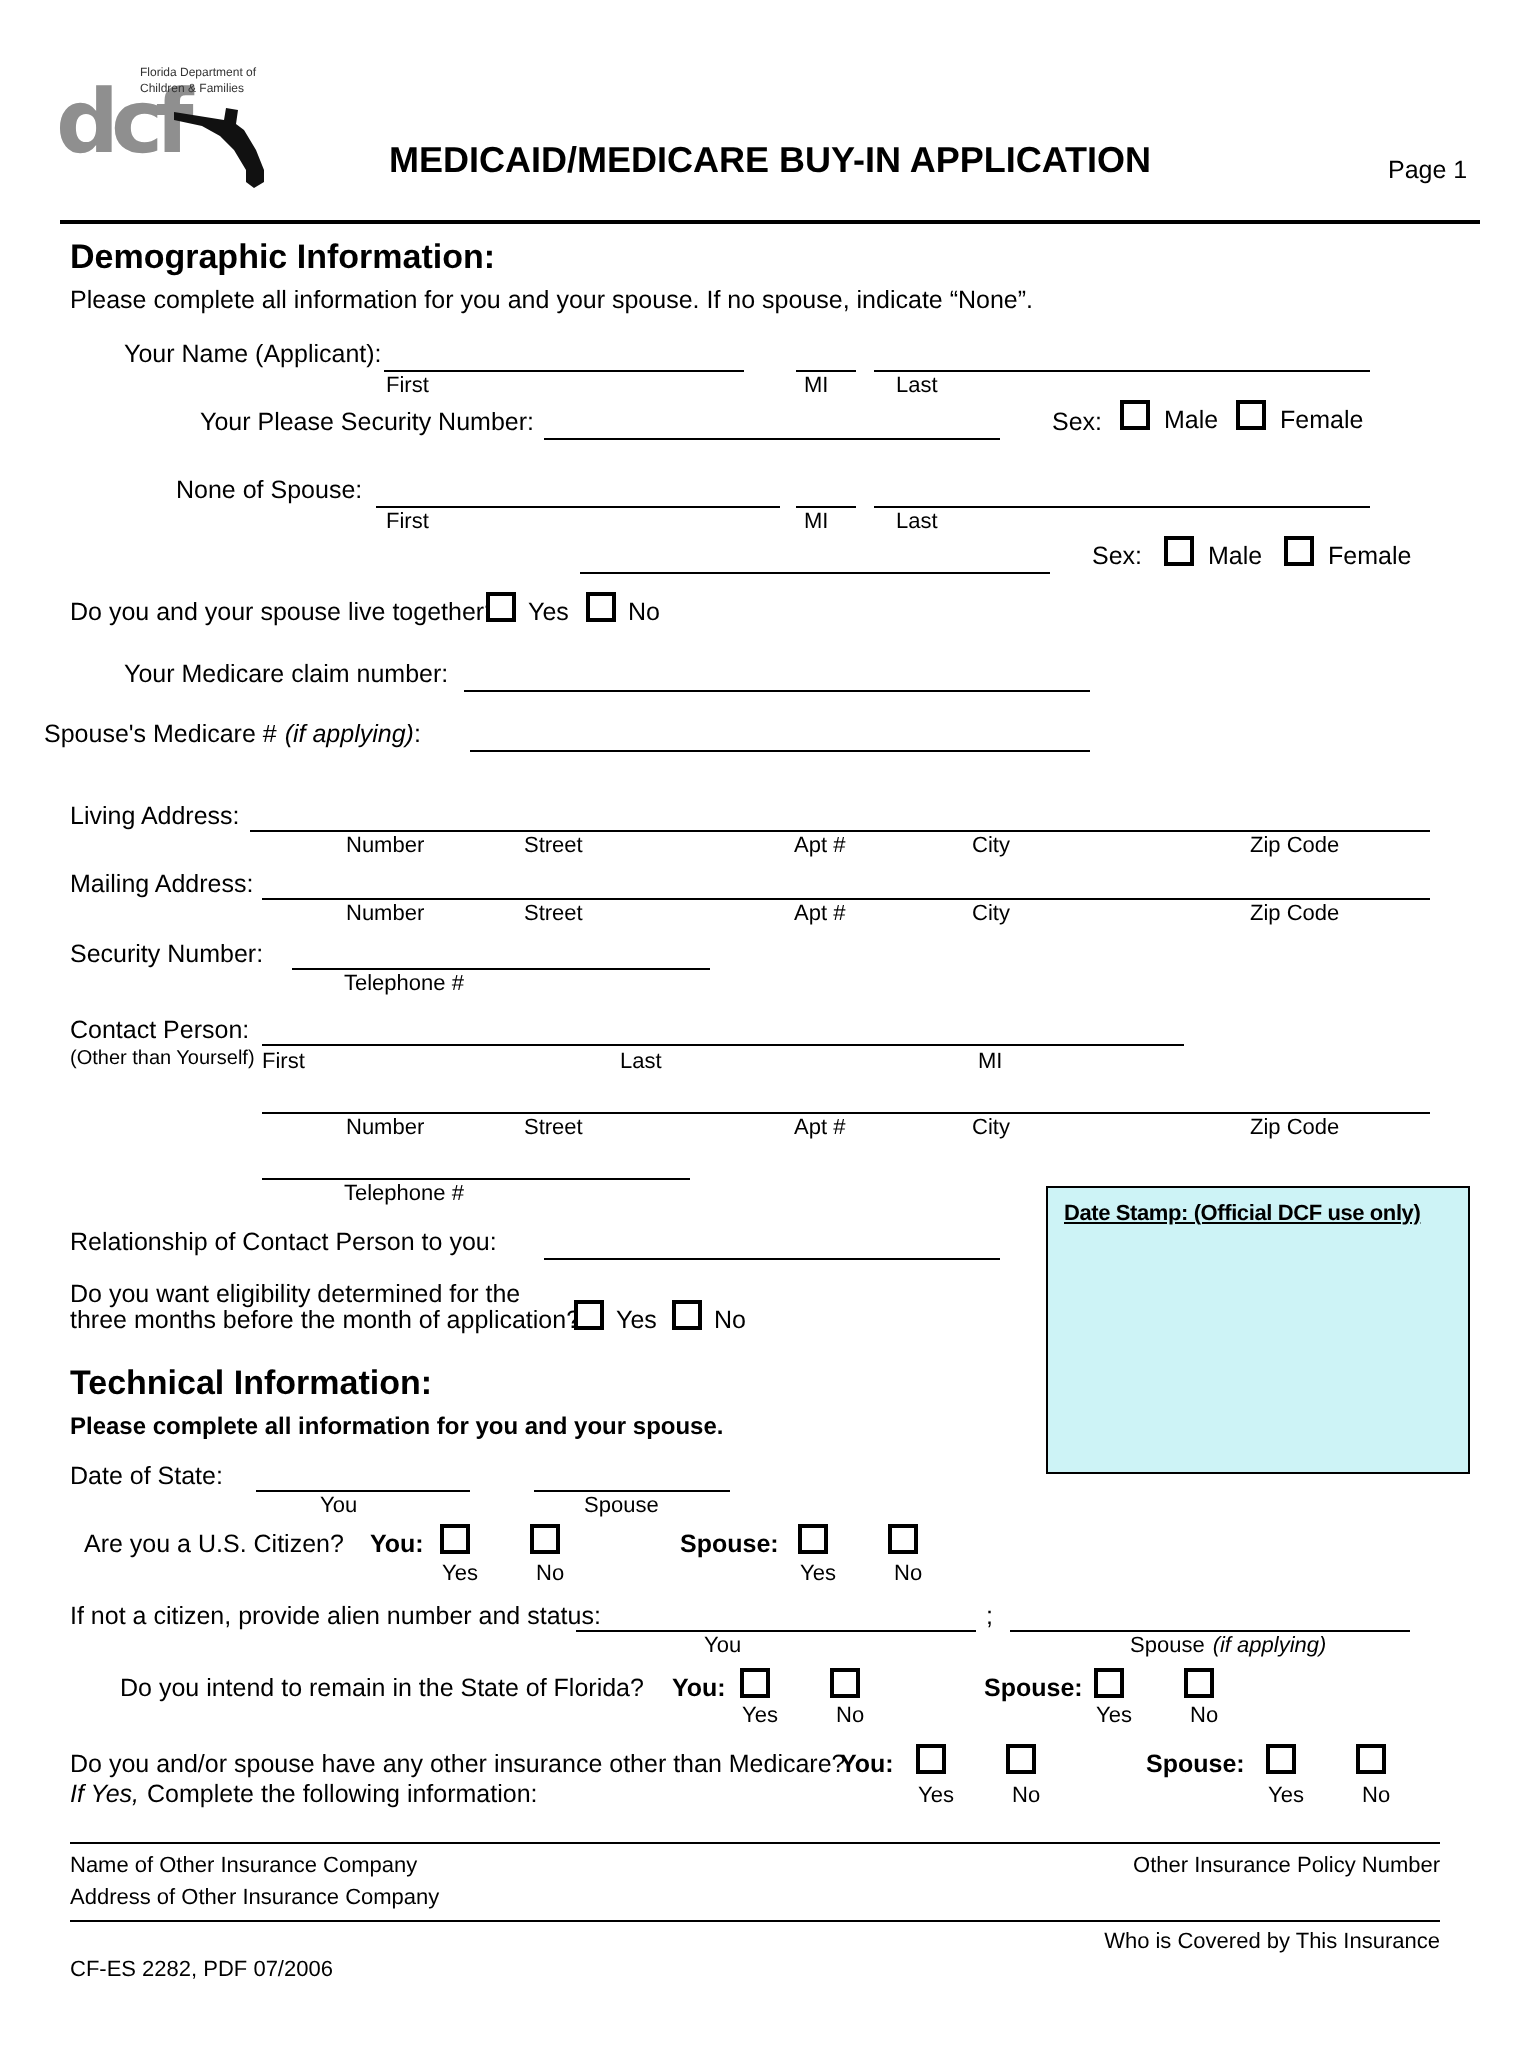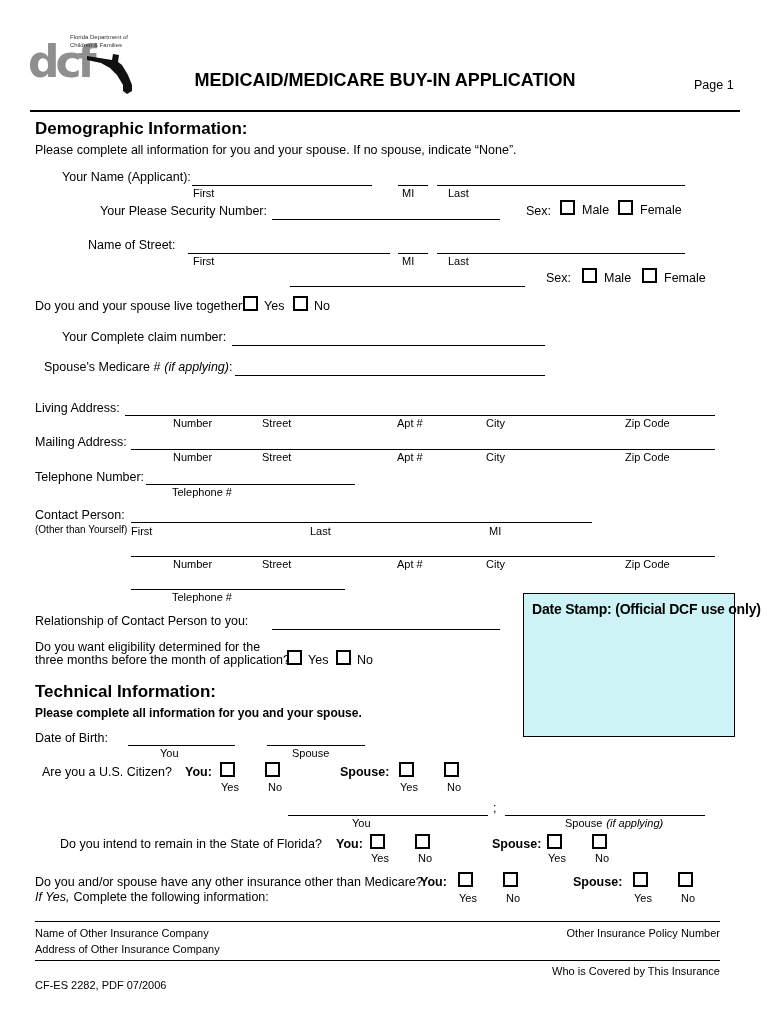--- a/index.html
+++ b/index.html
@@ -19,21 +19,21 @@
   .s10 { font-size:10px; }
   .h1  { font-size:17px; font-weight:bold; }
   .gap { margin-left:4px; }
   .title { font-size:18px; font-weight:bold; text-align:center; }
   .datebox {
     position:absolute; left:523px; top:593px; width:212px; height:144px;
     background:#cdf3f6; border:1px solid #000; box-sizing:border-box;
   }
   .datebox-label {
     position:absolute; left:8px; top:7px; font-weight:bold;
-    font-size:14px; letter-spacing:-0.2px; white-space:nowrap;
+    font-size:11px; letter-spacing:-0.2px; white-space:nowrap;text-decoration:underline;
   }
   .logo-letters {
     position:absolute; left:0; top:6px; font-size:44px; font-weight:bold;
     color:#8f8f8f; letter-spacing:-4px; line-height:1;
     font-family:"DejaVu Sans", sans-serif;
     text-align:right;
   }
   .logo-caption {
     position:absolute; left:42px; top:0; font-size:6px; line-height:1.25;
     white-space:pre-line; color:#333;
@@ -68,63 +68,63 @@
   <div class="t s11" style="left:448px;top:187px">Last</div>
 
   <div class="t" style="left:100px;top:204px">Your Please Security Number:</div>
   <div class="ln" style="left:272px;top:219px;width:228px"></div>
   <div class="t" style="left:526px;top:204px">Sex:</div>
   <div class="cb" style="left:560px;top:200px"></div>
   <div class="t" style="left:582px;top:203px">Male</div>
   <div class="cb" style="left:618px;top:200px"></div>
   <div class="t" style="left:640px;top:203px">Female</div>
 
-  <div class="t" style="left:88px;top:238px">Name of Street:</div>
+  <div class="t" style="left:88px;top:238px">None of Spouse:</div>
   <div class="ln" style="left:188px;top:253px;width:202px"></div>
   <div class="ln" style="left:398px;top:253px;width:30px"></div>
   <div class="ln" style="left:437px;top:253px;width:248px"></div>
   <div class="t s11" style="left:193px;top:255px">First</div>
   <div class="t s11" style="left:402px;top:255px">MI</div>
   <div class="t s11" style="left:448px;top:255px">Last</div>
 
   <div class="ln" style="left:290px;top:286px;width:235px"></div>
   <div class="t" style="left:546px;top:271px">Sex:</div>
   <div class="cb" style="left:582px;top:268px"></div>
   <div class="t" style="left:604px;top:271px">Male</div>
   <div class="cb" style="left:642px;top:268px"></div>
   <div class="t" style="left:664px;top:271px">Female</div>
 
   <div class="t" style="left:35px;top:299px">Do you and your spouse live together?</div>
   <div class="cb" style="left:243px;top:296px"></div>
   <div class="t" style="left:264px;top:299px">Yes</div>
   <div class="cb" style="left:293px;top:296px"></div>
   <div class="t" style="left:314px;top:299px">No</div>
 
-  <div class="t" style="left:62px;top:330px">Your Complete claim number:</div>
+  <div class="t" style="left:62px;top:330px">Your Medicare claim number:</div>
   <div class="ln" style="left:232px;top:345px;width:313px"></div>
-  <div class="t" style="left:44px;top:360px"><span>Spouse's Medicare #</span><span class="i gap">(if applying)</span><span>:</span></div>
+  <div class="t" style="left:22px;top:360px"><span>Spouse's Medicare #</span><span class="i gap">(if applying)</span><span>:</span></div>
   <div class="ln" style="left:235px;top:375px;width:310px"></div>
 
   <div class="t" style="left:35px;top:401px">Living Address:</div>
   <div class="ln" style="left:125px;top:415px;width:590px"></div>
   <div class="t s11" style="left:173px;top:417px">Number</div>
   <div class="t s11" style="left:262px;top:417px">Street</div>
   <div class="t s11" style="left:397px;top:417px">Apt #</div>
   <div class="t s11" style="left:486px;top:417px">City</div>
   <div class="t s11" style="left:625px;top:417px">Zip Code</div>
 
   <div class="t" style="left:35px;top:435px">Mailing Address:</div>
   <div class="ln" style="left:131px;top:449px;width:584px"></div>
   <div class="t s11" style="left:173px;top:451px">Number</div>
   <div class="t s11" style="left:262px;top:451px">Street</div>
   <div class="t s11" style="left:397px;top:451px">Apt #</div>
   <div class="t s11" style="left:486px;top:451px">City</div>
   <div class="t s11" style="left:625px;top:451px">Zip Code</div>
 
-  <div class="t" style="left:35px;top:470px">Telephone Number:</div>
+  <div class="t" style="left:35px;top:470px">Security Number:</div>
   <div class="ln" style="left:146px;top:484px;width:209px"></div>
   <div class="t s11" style="left:172px;top:486px">Telephone #</div>
 
   <div class="t" style="left:35px;top:508px">Contact Person:</div>
   <div class="ln" style="left:131px;top:522px;width:461px"></div>
   <div class="t s10" style="left:35px;top:524px">(Other than Yourself)</div>
   <div class="t s11" style="left:131px;top:525px">First</div>
   <div class="t s11" style="left:310px;top:525px">Last</div>
   <div class="t s11" style="left:489px;top:525px">MI</div>
 
@@ -148,38 +148,39 @@
   <div class="t" style="left:35px;top:640px">Do you want eligibility determined for the</div>
   <div class="t" style="left:35px;top:653px">three months before the month of application?</div>
   <div class="cb" style="left:287px;top:650px"></div>
   <div class="t" style="left:308px;top:653px">Yes</div>
   <div class="cb" style="left:336px;top:650px"></div>
   <div class="t" style="left:357px;top:653px">No</div>
 
   <div class="t h1" style="left:35px;top:682px">Technical Information:</div>
   <div class="t b" style="left:35px;top:706px;font-size:12px">Please complete all information for you and your spouse.</div>
 
-  <div class="t" style="left:35px;top:731px">Date of Birth:</div>
+  <div class="t" style="left:35px;top:731px">Date of State:</div>
   <div class="ln" style="left:128px;top:745px;width:107px"></div>
   <div class="ln" style="left:267px;top:745px;width:98px"></div>
   <div class="t s11" style="left:160px;top:747px">You</div>
   <div class="t s11" style="left:292px;top:747px">Spouse</div>
 
   <div class="t" style="left:42px;top:765px">Are you a U.S. Citizen?</div>
   <div class="t b" style="left:185px;top:765px">You:</div>
   <div class="cb" style="left:220px;top:762px"></div>
   <div class="t s11" style="left:221px;top:781px">Yes</div>
   <div class="cb" style="left:265px;top:762px"></div>
   <div class="t s11" style="left:268px;top:781px">No</div>
   <div class="t b" style="left:340px;top:765px">Spouse:</div>
   <div class="cb" style="left:399px;top:762px"></div>
   <div class="t s11" style="left:400px;top:781px">Yes</div>
   <div class="cb" style="left:444px;top:762px"></div>
   <div class="t s11" style="left:447px;top:781px">No</div>
 
+  <div class="t" style="left:35px;top:801px">If not a citizen, provide alien number and status:</div>
   <div class="ln" style="left:288px;top:815px;width:200px"></div>
   <div class="t" style="left:493px;top:801px">;</div>
   <div class="ln" style="left:505px;top:815px;width:200px"></div>
   <div class="t s11" style="left:352px;top:817px">You</div>
   <div class="t s11" style="left:565px;top:817px"><span>Spouse</span><span class="i gap">(if applying)</span></div>
 
   <div class="t" style="left:60px;top:837px">Do you intend to remain in the State of Florida?</div>
   <div class="t b" style="left:336px;top:837px">You:</div>
   <div class="cb" style="left:370px;top:834px"></div>
   <div class="t s11" style="left:371px;top:852px">Yes</div>

